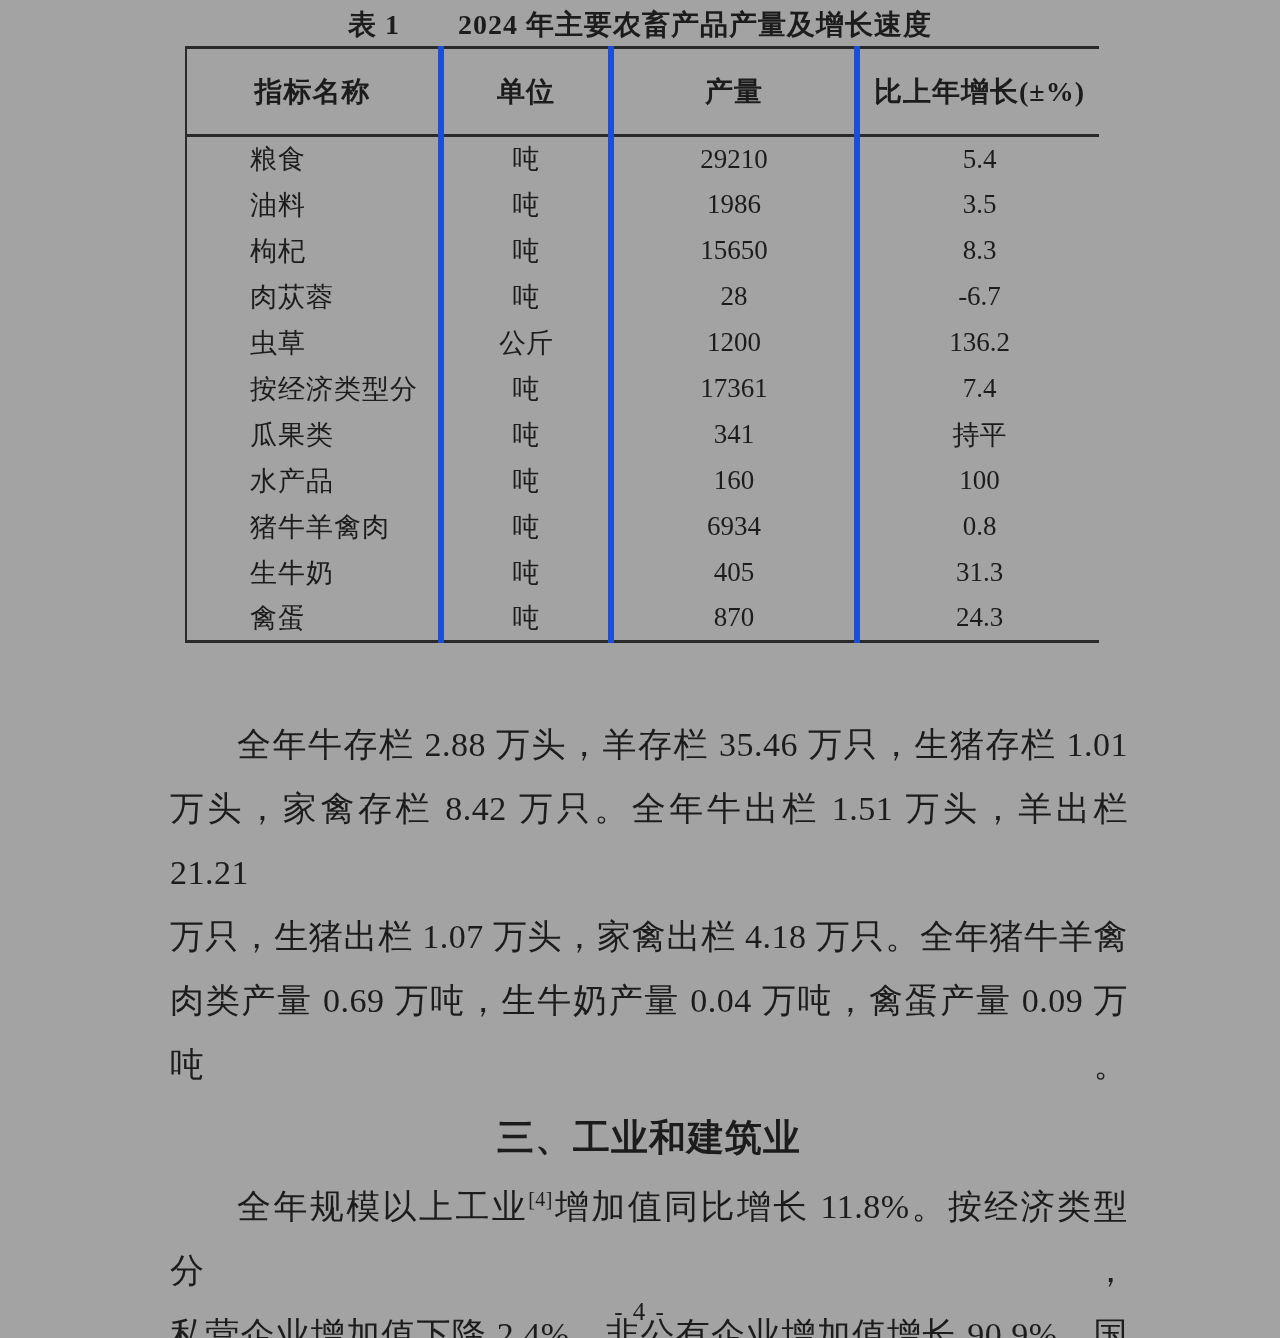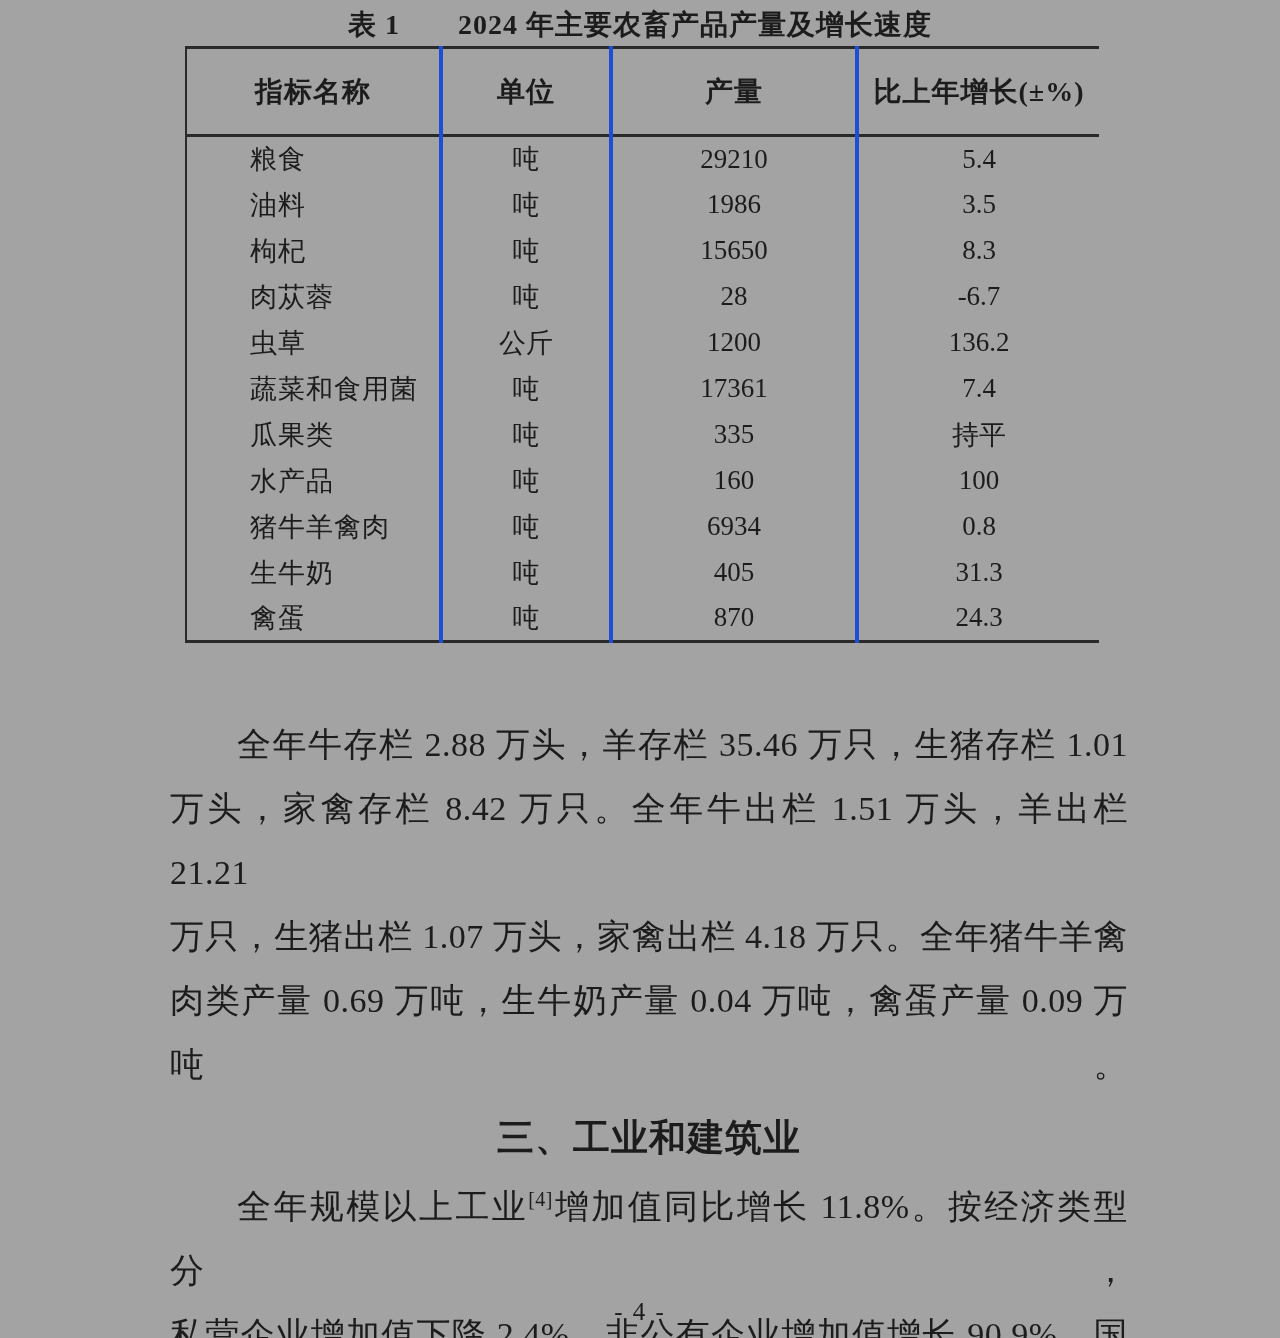--- a/index.html
+++ b/index.html
@@ -46,21 +46,21 @@
     vertical-align: middle;
     letter-spacing: 1px;
   }
   table.stats td {
     height: 46px;
     font-size: 27px;
     text-align: center;
     vertical-align: middle;
     padding: 0;
   }
-  table.stats .divider { border-right: 4px solid #1d4ed8; }
+  table.stats .divider { border-right: 6px solid #1d4ed8; }
   table.stats td.name { text-align: left; padding-left: 63px; letter-spacing: 1px; }
 
   .body-col {
     width: 958px;
     margin-left: 170px;
   }
   .para { font-size: 34px; }
   .para-livestock { margin-top: 70px; }
   .para-industry { margin-top: 12px; }
   .line {
@@ -144,29 +144,29 @@
         <td class="divider">28</td>
         <td>-6.7</td>
       </tr>
       <tr>
         <td class="name divider">虫草</td>
         <td class="divider">公斤</td>
         <td class="divider">1200</td>
         <td>136.2</td>
       </tr>
       <tr>
-        <td class="name divider">蔬菜和食用菌</td>
+        <td class="name divider">按经济类型分</td>
         <td class="divider">吨</td>
         <td class="divider">17361</td>
         <td>7.4</td>
       </tr>
       <tr>
         <td class="name divider">瓜果类</td>
         <td class="divider">吨</td>
-        <td class="divider">335</td>
+        <td class="divider">341</td>
         <td>持平</td>
       </tr>
       <tr>
         <td class="name divider">水产品</td>
         <td class="divider">吨</td>
         <td class="divider">160</td>
         <td>100</td>
       </tr>
       <tr>
         <td class="name divider">猪牛羊禽肉</td>

